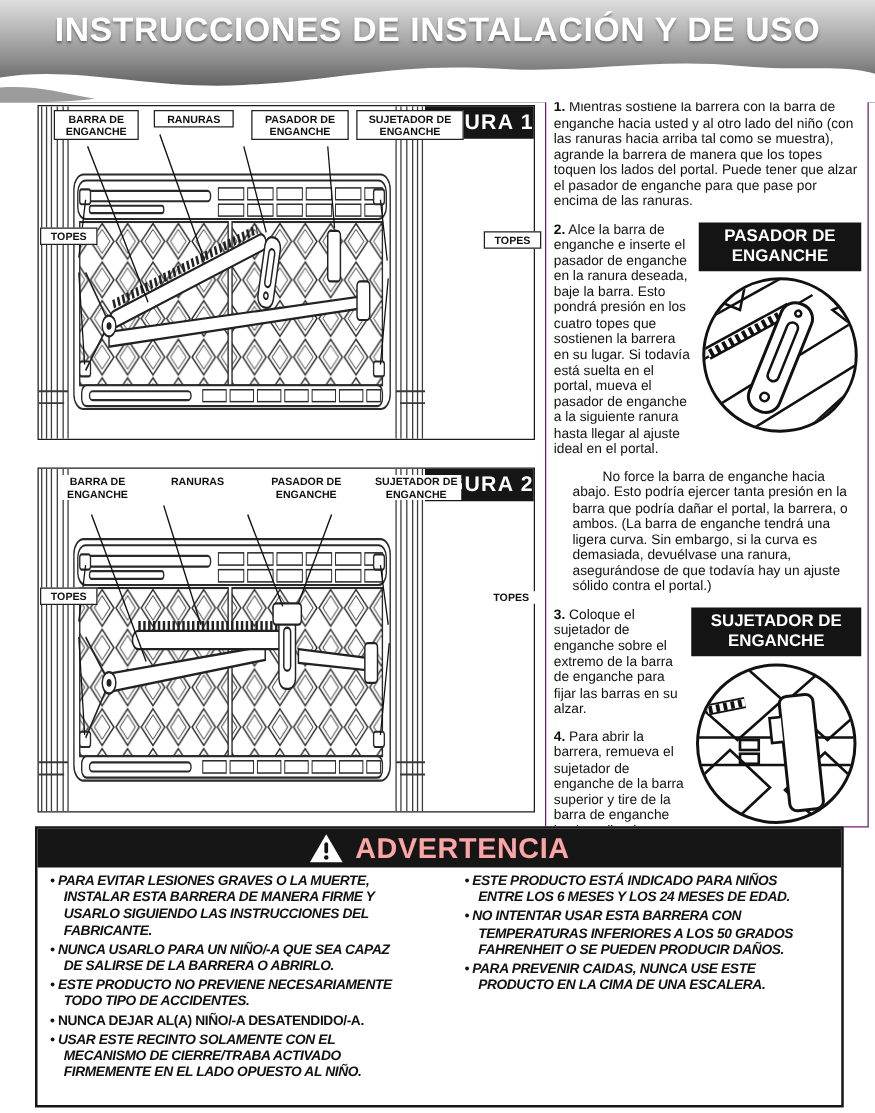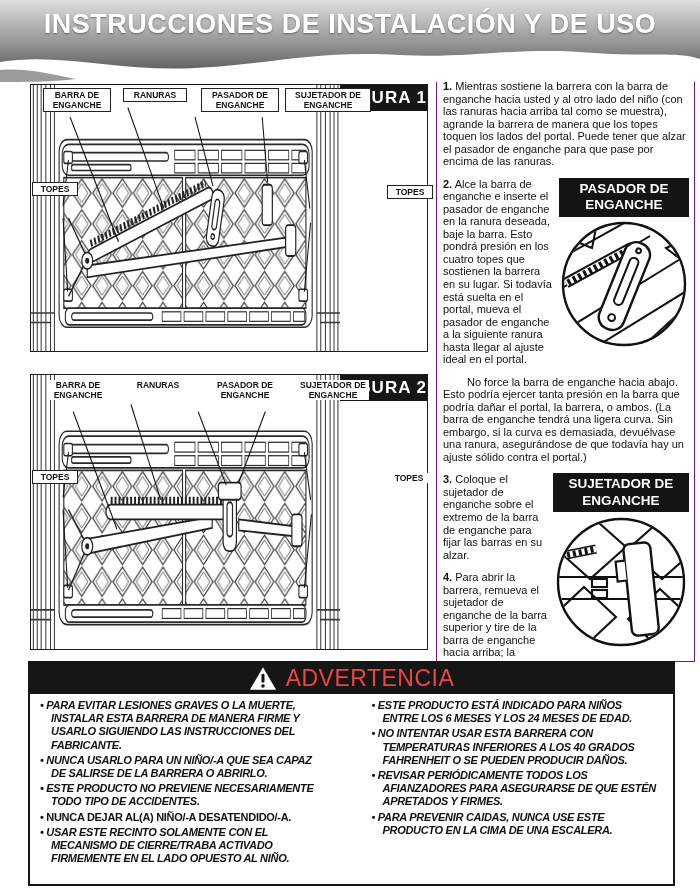--- a/index.html
+++ b/index.html
@@ -43,35 +43,35 @@
   #fig2 .lbl-sujetador{left:266px;top:5px;width:72px;}
   #fig2 .lbl-topes-l{left:1px;top:95px;width:40px;}
   #fig2 .lbl-topes-r{left:358px;top:98px;width:40px;}
 
   
   .steps{position:absolute;left:436px;top:74px;width:259px;height:588px;
          border:1px solid #701a75;box-sizing:border-box;padding:5px 5px 0 6px;
          font-size:11px;line-height:1.14;overflow:hidden;background:#fff;}
   .step{margin:0 0 10px 0;}
   .stepnum{font-weight:bold;}
-  .indent{text-indent:24px;}
+  .indent{text-indent:24px;margin-left:15px;}
   .clearR{clear:right;}
   .float-inset{float:right;margin:0 0 4px 6px;text-align:center;}
   .f1{width:130px;}
   .f2{width:136px;}
   .black-label{background:#141414;color:#fff;font-weight:bold;font-size:13.5px;
          line-height:1.22;padding:3px 1px;}
   .float-inset svg{display:block;margin:3px auto 0 auto;}
 
   
   .warning{position:absolute;left:28px;top:661px;width:647px;height:225px;
          border:2px solid #161616;box-sizing:border-box;background:#fff;}
   .warn-header{height:31px;background:#161616;display:flex;align-items:center;
          justify-content:center;gap:9px;}
-  .warn-title{color:#ef4444;font-weight:normal;font-size:23px;letter-spacing:.5px;}
+  .warn-title{color:#fca5a5;font-weight:bold;font-size:23px;letter-spacing:.5px;}
   .warn-body{display:flex;padding:5px 8px 0 10px;gap:38px;}
   .warn-col{width:50%;list-style:none;margin:0;padding:0 8px 0 0;
          font-weight:bold;font-style:italic;font-size:11px;line-height:1.2;
          letter-spacing:-0.3px;}
   .warn-col li{padding-left:11px;text-indent:-11px;margin-bottom:2px;}
   .warn-col li::before{content:"• ";}
   .upright{font-style:normal;}
 </style>
 </head>
 <body>
@@ -335,20 +335,19 @@
     <div class="warn-body">
       <ul class="warn-col">
         <li>PARA EVITAR LESIONES GRAVES O LA MUERTE, INSTALAR ESTA BARRERA DE MANERA FIRME Y USARLO SIGUIENDO LAS INSTRUCCIONES DEL FABRICANTE.</li>
         <li>NUNCA USARLO PARA UN NIÑO/-A QUE SEA CAPAZ DE SALIRSE DE LA BARRERA O ABRIRLO.</li>
         <li>ESTE PRODUCTO NO PREVIENE NECESARIAMENTE TODO TIPO DE ACCIDENTES.</li>
         <li class="upright">NUNCA DEJAR AL(A) NIÑO/-A DESATENDIDO/-A.</li>
         <li>USAR ESTE RECINTO SOLAMENTE CON EL MECANISMO DE CIERRE/TRABA ACTIVADO FIRMEMENTE EN EL LADO OPUESTO AL NIÑO.</li>
       </ul>
       <ul class="warn-col">
         <li>ESTE PRODUCTO ESTÁ INDICADO PARA NIÑOS ENTRE LOS 6 MESES Y LOS 24 MESES DE EDAD.</li>
-        <li>NO INTENTAR USAR ESTA BARRERA CON TEMPERATURAS INFERIORES A LOS 40 GRADOS FAHRENHEIT O SE PUEDEN PRODUCIR DAÑOS.</li>
-        <li>REVISAR PERIÓDICAMENTE TODOS LOS AFIANZADORES PARA ASEGURARSE DE QUE ESTÉN APRETADOS Y FIRMES.</li>
+        <li>NO INTENTAR USAR ESTA BARRERA CON TEMPERATURAS INFERIORES A LOS 50 GRADOS FAHRENHEIT O SE PUEDEN PRODUCIR DAÑOS.</li>
         <li>PARA PREVENIR CAIDAS, NUNCA USE ESTE PRODUCTO EN LA CIMA DE UNA ESCALERA.</li>
       </ul>
     </div>
   </div>
 
 </div>
 
 </body></html>

